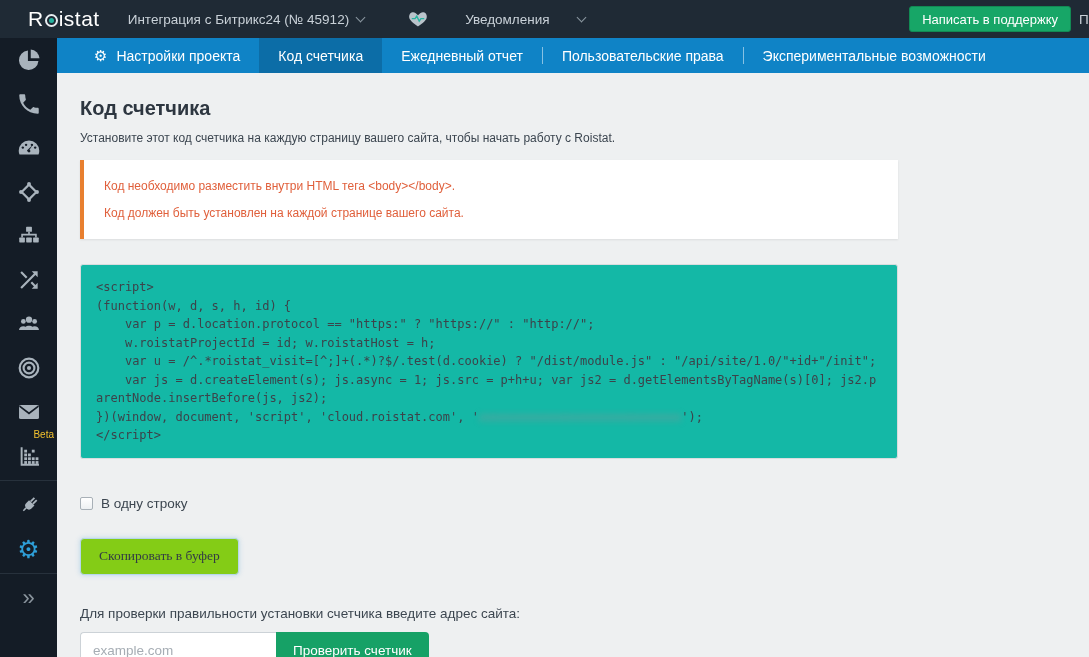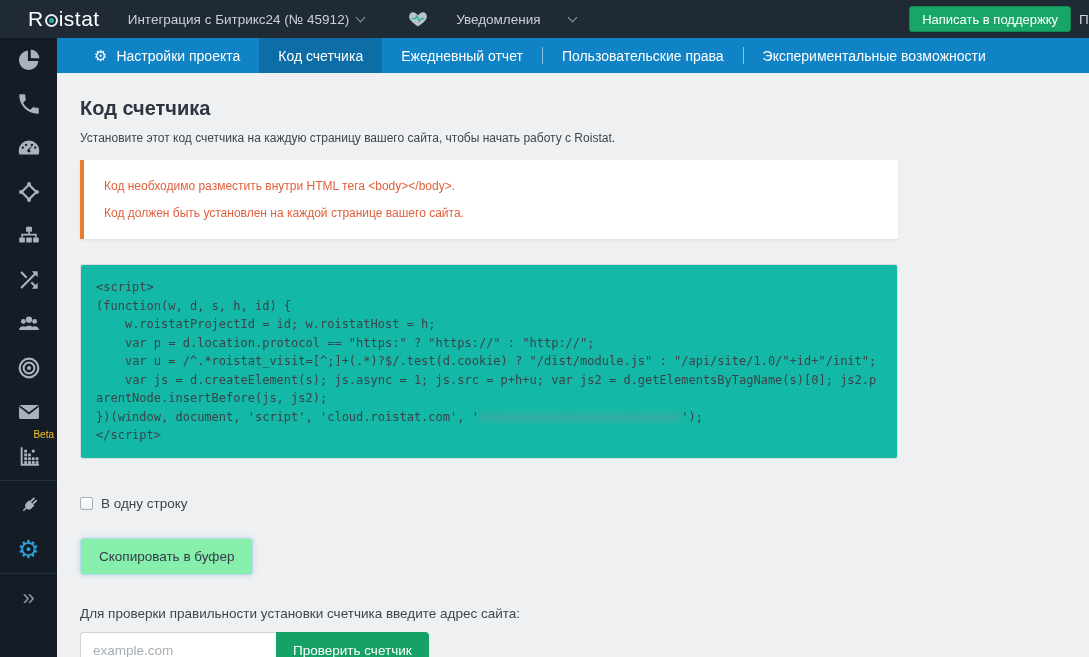--- a/index.html
+++ b/index.html
@@ -13,21 +13,21 @@
           letter-spacing:.5px; margin-left:28px; }
   .logo-o { width:13px; height:13px; border:2.5px solid #e8edf1; border-radius:50%;
             display:inline-block; position:relative; margin:3px 1px 0 1px; }
   .logo-o::after { content:""; position:absolute; left:50%; top:50%; width:5px; height:5px;
             margin:-2.5px 0 0 -2.5px; border-radius:50%; background:#27b3a0; }
   .tb-item { display:flex; align-items:center; cursor:pointer; }
   .proj { margin-left:28px; }
   .caret { width:7px; height:7px; border-right:1.5px solid #8b97a1; border-bottom:1.5px solid #8b97a1;
            transform:rotate(45deg); display:inline-block; margin-left:8px; margin-top:-4px; }
   .heart { margin-left:44px; display:flex; align-items:center; }
-  .notif { margin-left:28px;gap:20px; }
+  .notif { margin-left:37px;gap:20px; }
   .tb-spacer { flex:1; }
   .support-btn { height:26px; padding:0 12px; background:#17a667; border:1px solid #128a54;
            border-radius:3px; color:#fff; font-size:13px; font-family:inherit; cursor:pointer; }
   .truncated { color:#c9d1d8; margin-left:8px; width:10px; overflow:hidden; white-space:nowrap; }
 
   
   .sidebar { position:absolute; top:38px; left:0; width:57px; height:619px; background:#141c26;
              display:flex; flex-direction:column; align-items:center; }
   .sb-item { width:57px; height:44px; display:flex; align-items:center; justify-content:center;
              position:relative; cursor:pointer; }
@@ -60,23 +60,23 @@
              padding:13px 15px; font-family:"DejaVu Sans Mono", monospace; font-size:12px;
              line-height:18.5px; color:#3c434a; margin-bottom:37px; }
   .code-line { white-space:pre-wrap; word-break:break-all; }
   .masked { filter:blur(3px); color:#8a9097; }
 
   .chk-row { display:flex; align-items:center; margin-bottom:27px; cursor:pointer; }
   .chk { width:13px; height:13px; border:1px solid #a8b0b7; background:linear-gradient(#fff,#edf0f2);
          margin-right:8px; border-radius:2px; }
   .chk-label { font-size:13.5px; color:#3c4650; }
 
-  .copy-btn { height:37px; padding:0 18px; background:#86efac; border:1px solid #b7d7eb; border-radius:4px;
+  .copy-btn { height:37px; padding:0 18px; background:#84cc16; border:1px solid #b7d7eb; border-radius:4px;
          box-shadow:0 0 5px rgba(120,180,220,.45); font-size:13.5px; color:#333c44;
-         font-family:Liberation Sans, sans-serif; cursor:pointer; margin-bottom:31px; display:block; }
+         font-family:Liberation Serif, serif; cursor:pointer; margin-bottom:31px; display:block; }
 
   .verify-label { font-size:13.5px; color:#3c4650; margin-bottom:11px; }
   .verify-row { display:flex; }
   .site-input { width:196px; height:38px; border:1px solid #ccd2d7; border-right:none;
          border-radius:4px 0 0 4px; padding:0 12px; font-size:13.5px; color:#3c4650;
          font-family:inherit; outline:none; background:#fff; }
   .site-input::placeholder { color:#a6adb4; }
   .verify-btn { height:38px; padding:0 17px; background:#16a166; border:none; border-radius:0 4px 4px 0;
          color:#fff; font-size:13.5px; font-family:inherit; cursor:pointer; }
 
@@ -251,22 +251,22 @@
   <div class="page-sub">Установите этот код счетчика на каждую страницу вашего сайта, чтобы начать работу с Roistat.</div>
 
   <div class="warning">
     <p>Код необходимо разместить внутри HTML тега &lt;body&gt;&lt;/body&gt;.</p>
     <p>Код должен быть установлен на каждой странице вашего сайта.</p>
   </div>
 
   <div class="codebox">
     <div class="code-line">&lt;script&gt;</div>
     <div class="code-line">(function(w, d, s, h, id) {</div>
+    <div class="code-line">    var p = d.location.protocol == "https:" ? "https://" : "http://";</div>
     <div class="code-line">    w.roistatProjectId = id; w.roistatHost = h;</div>
-    <div class="code-line">    var p = d.location.protocol == "https:" ? "https://" : "http://";</div>
     <div class="code-line">    var u = /^.*roistat_visit=[^;]+(.*)?$/.test(d.cookie) ? "/dist/module.js" : "/api/site/1.0/"+id+"/init";</div>
     <div class="code-line">    var js = d.createElement(s); js.async = 1; js.src = p+h+u; var js2 = d.getElementsByTagName(s)[0]; js2.parentNode.insertBefore(js, js2);</div>
     <div class="code-line"><span>})(window, document, 'script', 'cloud.roistat.com', '</span><span class="masked">xxxxxxxxxxxxxxxxxxxxxxxxxxxx</span><span>');</span></div>
     <div class="code-line">&lt;/script&gt;</div>
   </div>
 
   <div class="chk-row">
     <span class="chk"></span>
     <span class="chk-label">В одну строку</span>
   </div>

